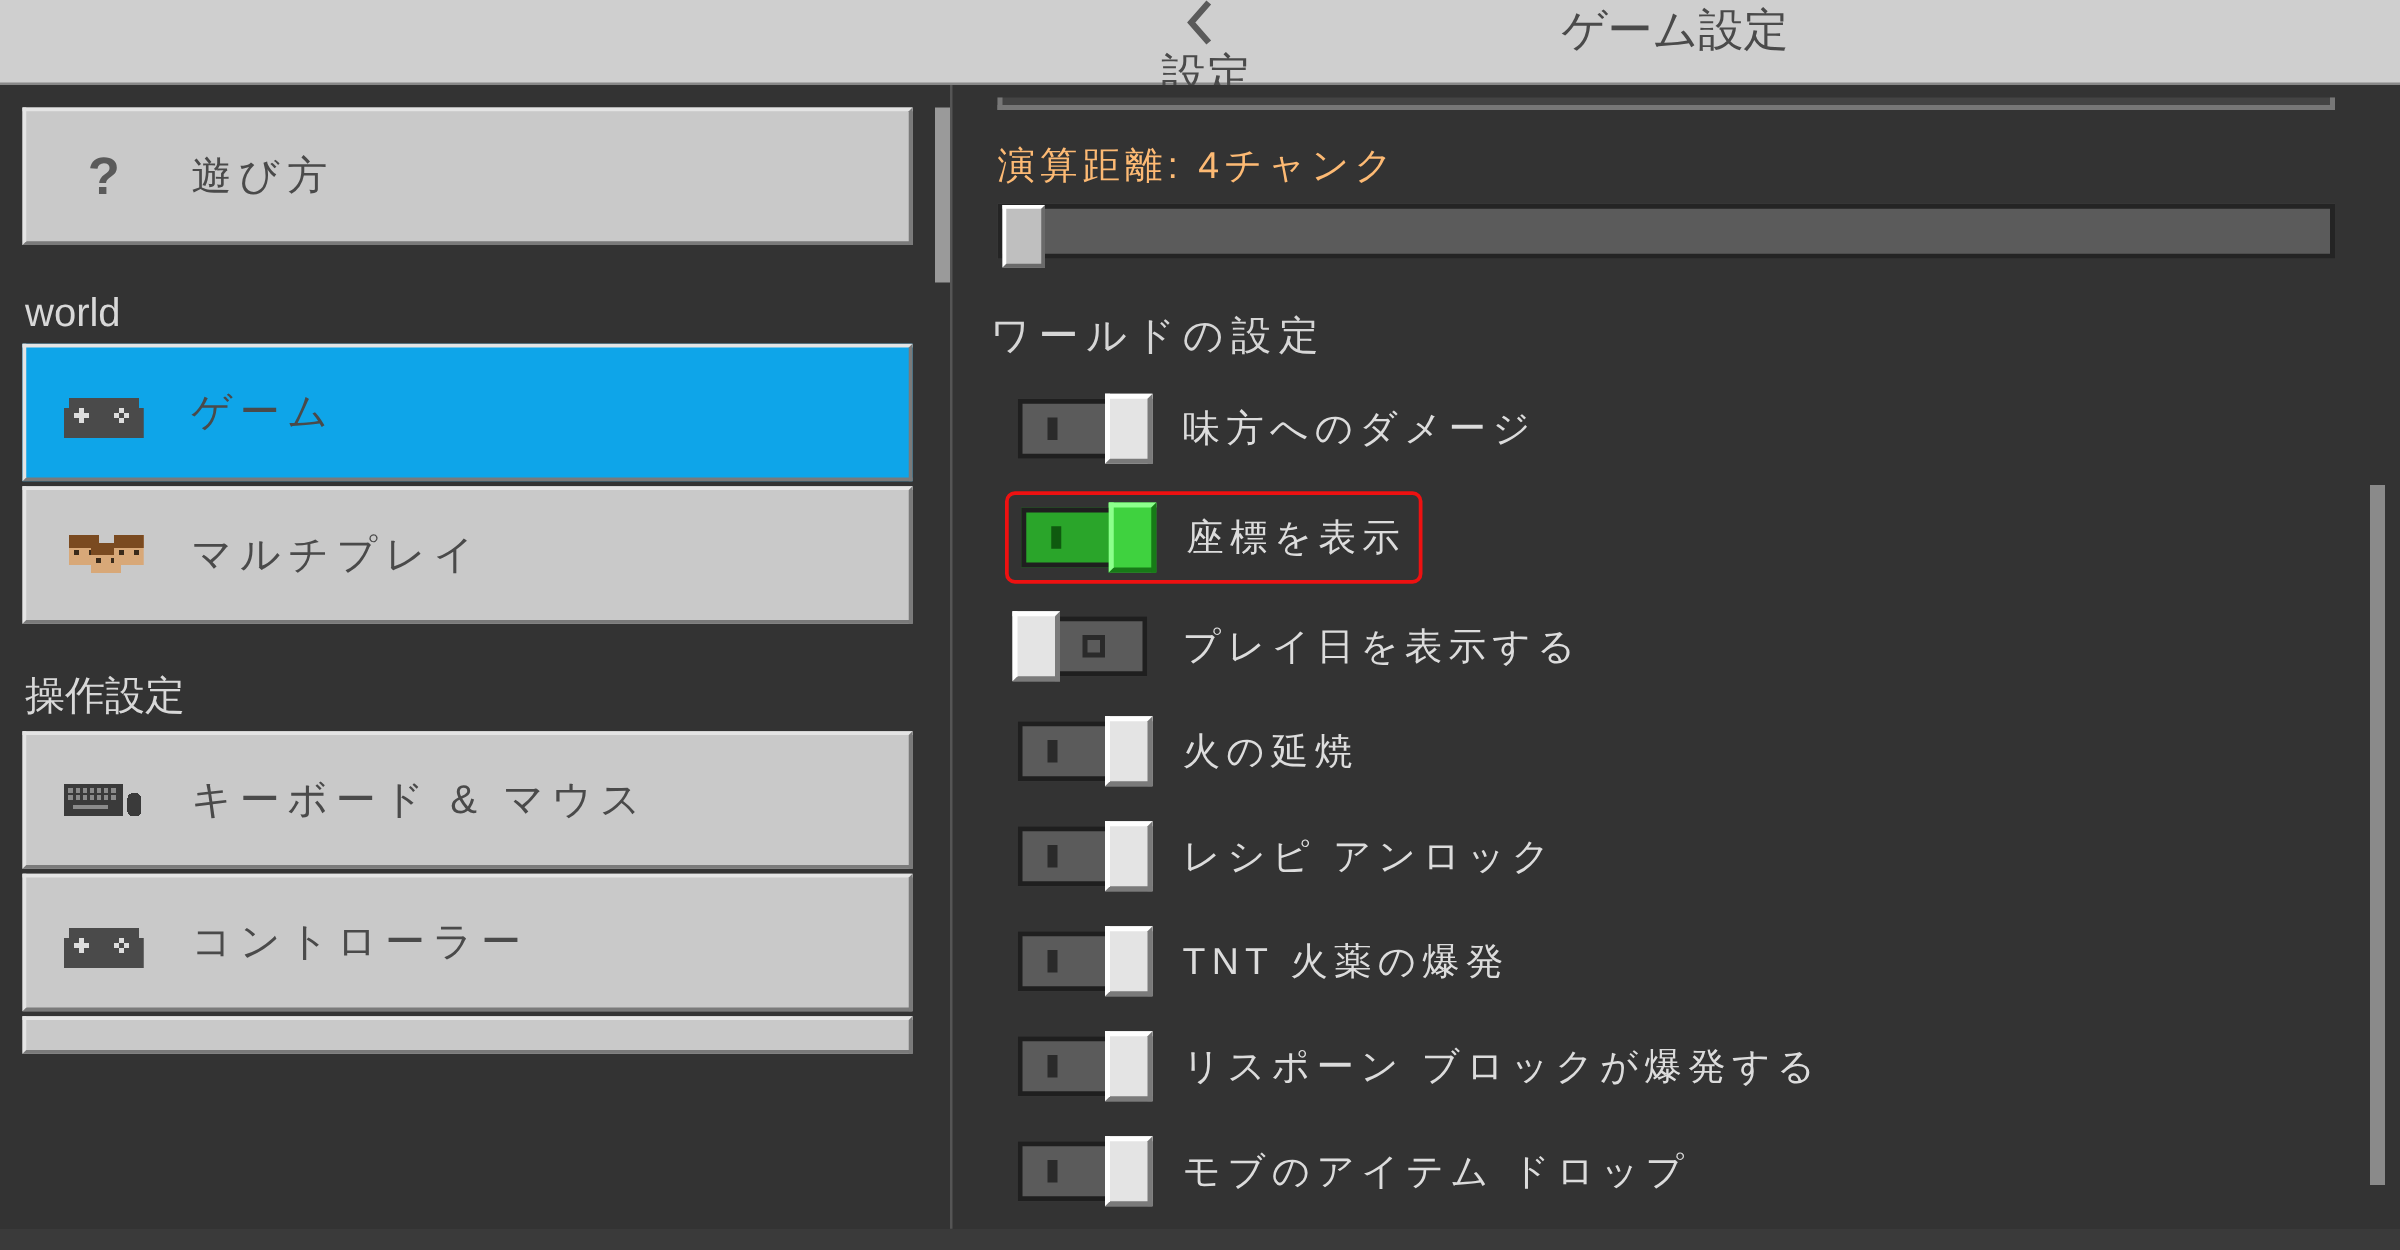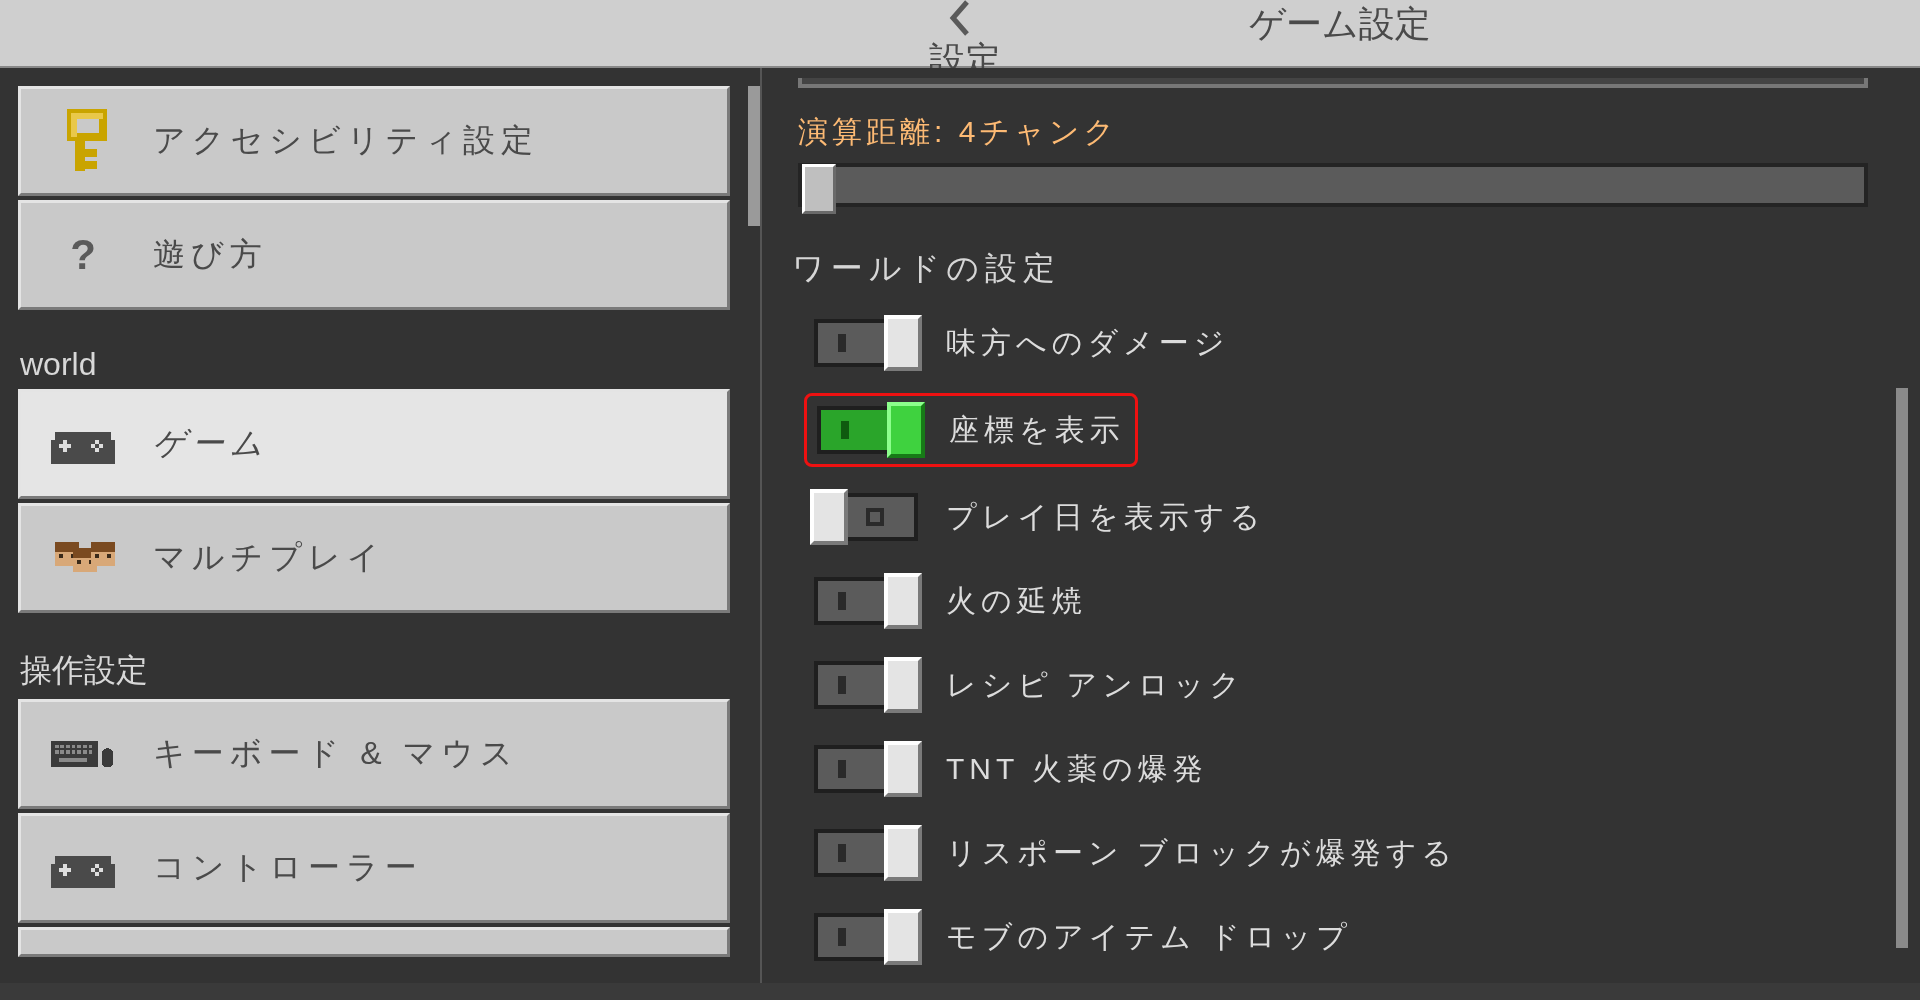--- a/index.html
+++ b/index.html
@@ -35,21 +35,21 @@
   
   .side-group { margin-bottom: 36px; width: 712px;}
   .side-label  { color:#d8d8d8; font-size: 32px; margin: 0 0 6px 2px; }
   
   .side-item {
     width: 712px; height: 110px; background:#c9c9c9;
     border: 3px solid #7a7a7a; border-top-color:#e4e4e4; border-left-color:#e4e4e4;
     display:flex; align-items:center; gap: 38px; padding-left: 30px;
     cursor:pointer; margin-bottom: 4px;
   }
-  .side-item.selected { background:#e5e5e5;font-style:italic; }
+  .side-item.selected { background:#0ea5e9; }
   .side-item .lbl { font-size: 32px; color:#4a4a4a; letter-spacing: 6px;}
   .side-item .icon { width: 64px; height:64px; display:flex; align-items:center; justify-content:center; }
   
   .main {
     flex:1; height:100%; background:#333333; padding: 10px 24px 0 24px; position:relative;
     border-left: 2px solid #555;
   }
   .main-scrolltop { width: 1070px; height:10px; border:4px solid #777; border-top:none; margin: 0 0 24px 12px; background:#444;}
   
   .slider-label { color:#fdba74; font-size:30px; margin-left: 12px; letter-spacing:4px;}
@@ -109,33 +109,20 @@
   </div>
   <div class="titlebar-left">設定</div>
   <div class="titlebar-title2">ゲーム設定</div>
 </div>
 
 <div class="body">
   <div class="sidebar">
     <div class="sidebar-scroll"></div>
 
     <div class="side-group">
-      <div class="side-item">
-        <span class="icon">
-          <svg width="56" height="64" viewBox="0 0 56 64" shape-rendering="crispEdges">
-            <rect x="16" y="4" width="32" height="24" fill="none" stroke="#c9a400" stroke-width="8"></rect>
-            <rect x="20" y="28" width="10" height="34" fill="#c9a400"></rect>
-            <rect x="30" y="40" width="12" height="8" fill="#c9a400"></rect>
-            <rect x="30" y="52" width="12" height="8" fill="#c9a400"></rect>
-            <rect x="16" y="4" width="32" height="6" fill="#e9c84a"></rect>
-            <rect x="16" y="4" width="6" height="24" fill="#e9c84a"></rect>
-          </svg>
-        </span>
-        <span class="lbl">アクセシビリティ設定</span>
-      </div>
       <div class="side-item">
         <span class="icon" style="font-size:42px;color:#5a5a5a;font-weight:bold;">?</span>
         <span class="lbl">遊び方</span>
       </div>
     </div>
 
     <div class="side-label">world</div>
     <div class="side-group">
       <div class="side-item selected">
         <span class="icon">

